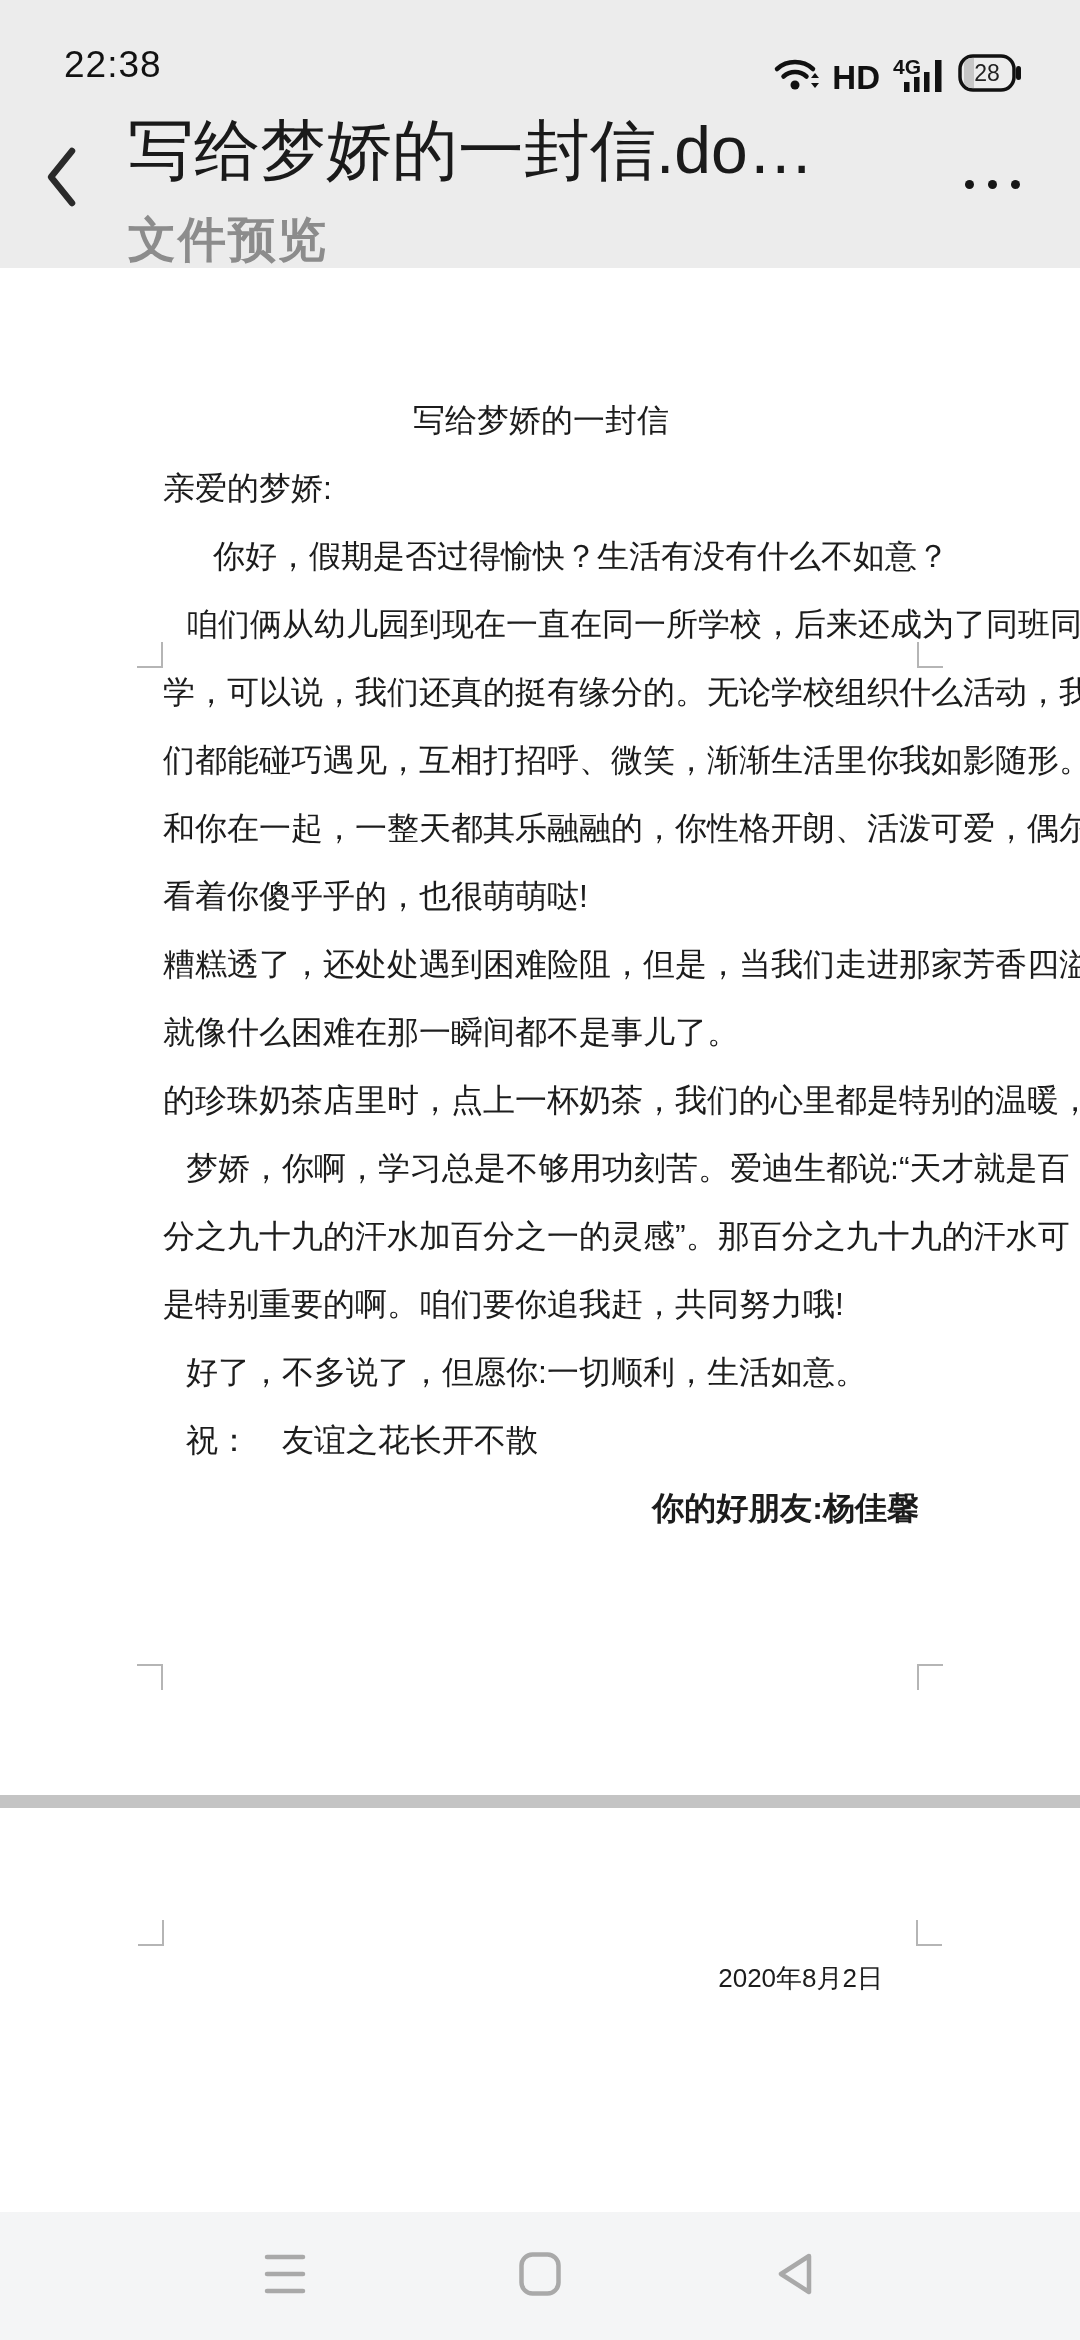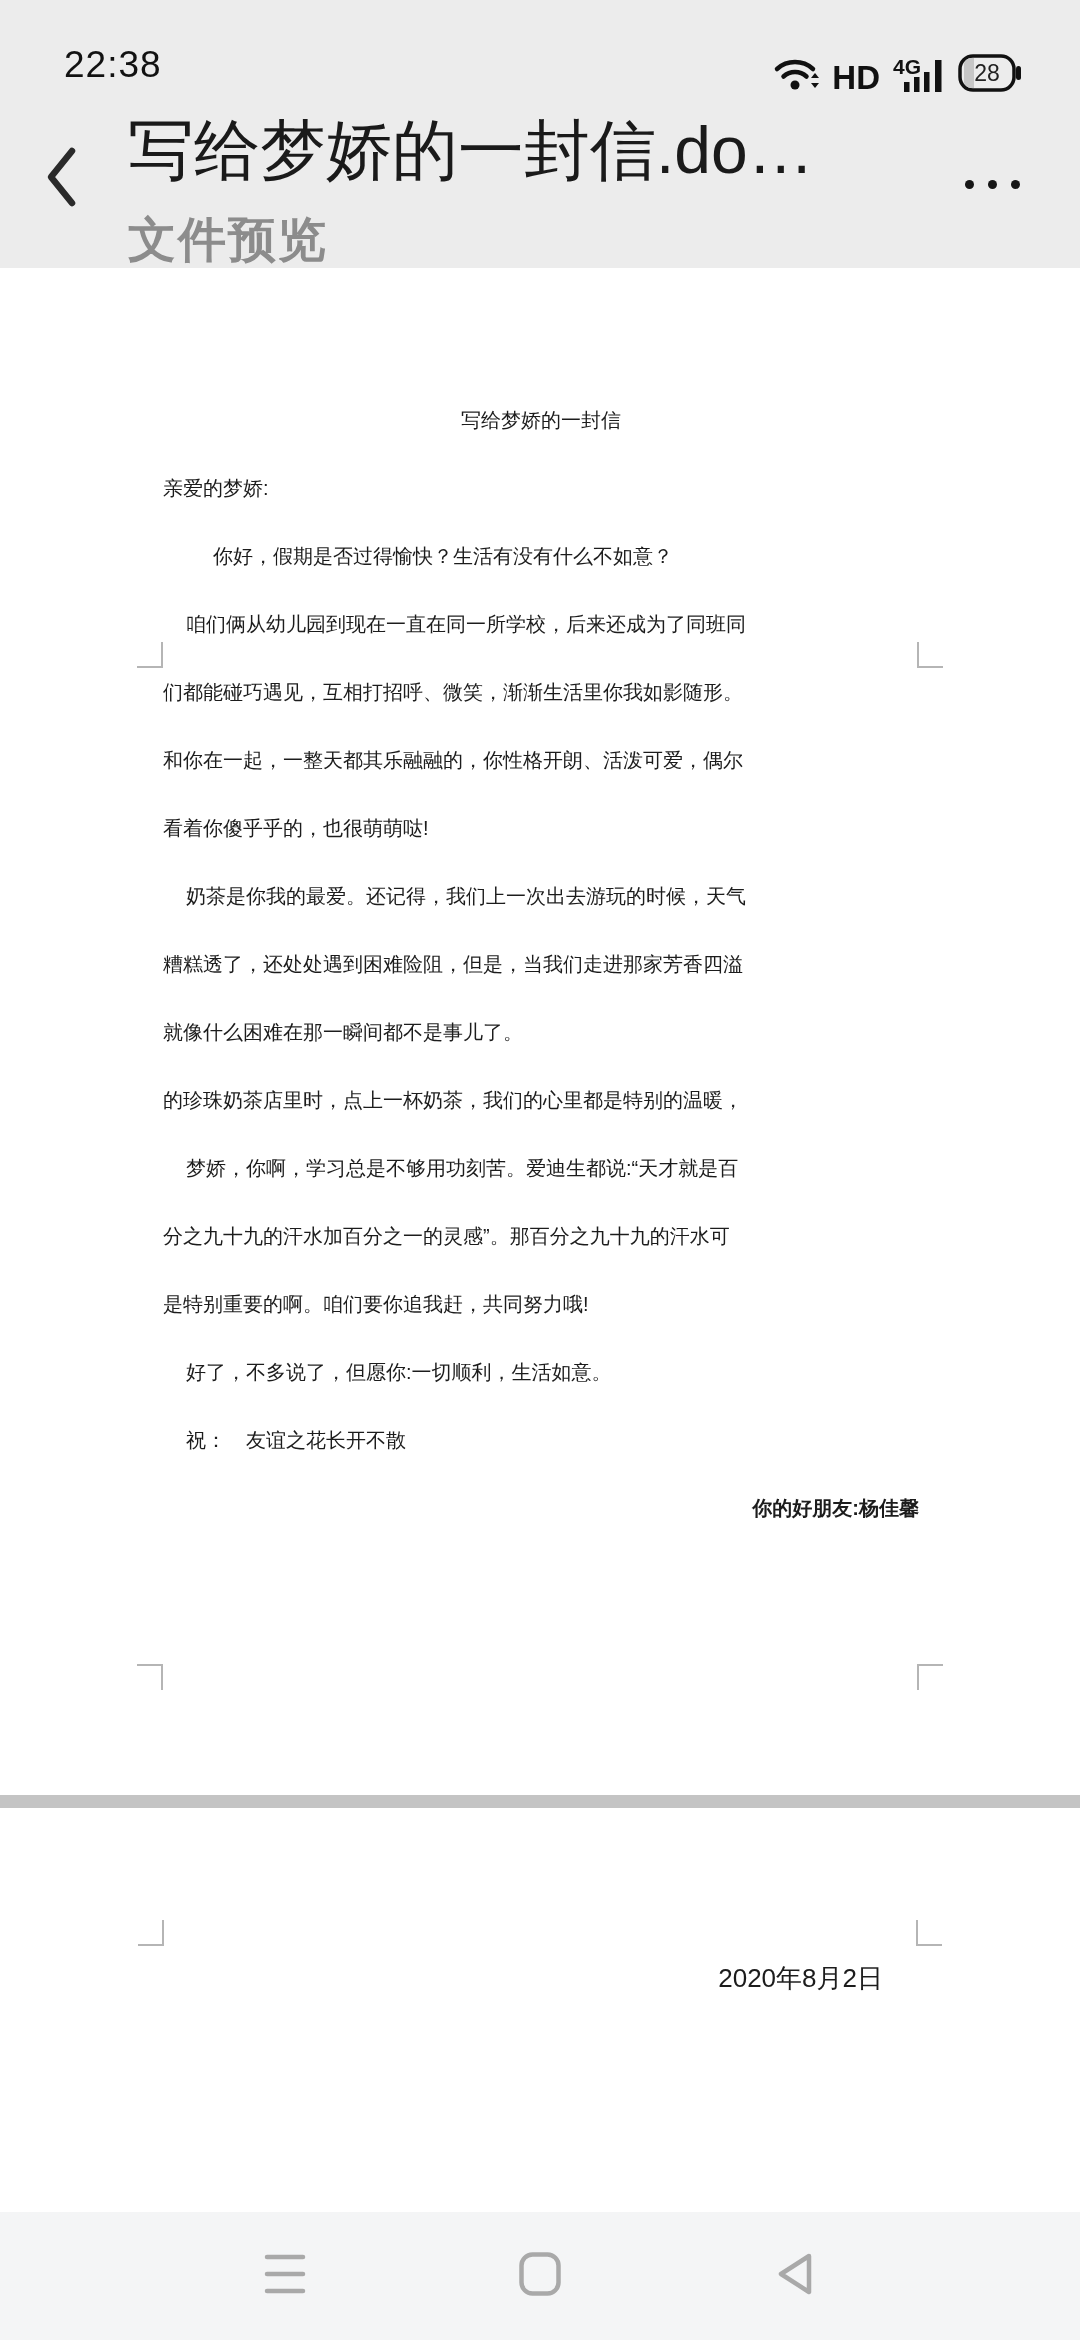--- a/index.html
+++ b/index.html
@@ -20,21 +20,21 @@
   .doc-subtitle{position:absolute;left:128px;top:208px;font-size:48px;font-weight:600;color:#8c8c8c;letter-spacing:2px;}
   
   .page1{position:absolute;left:0;top:268px;width:1080px;height:1527px;background:#fff;}
   .separator{position:absolute;left:0;top:1795px;width:1080px;height:13px;background:#c4c4c4;}
   .page2{position:absolute;left:0;top:1808px;width:1080px;height:404px;background:#fff;}
   .cropmark{position:absolute;width:24px;height:24px;border:0 solid #b5b5b5;}
   .cm-rb{border-right-width:2px;border-bottom-width:2px;}
   .cm-lb{border-left-width:2px;border-bottom-width:2px;}
   .cm-rt{border-right-width:2px;border-top-width:2px;}
   .cm-lt{border-left-width:2px;border-top-width:2px;}
-  .letter{position:absolute;left:163px;top:386px;width:756px;font-size:20px;line-height:68px;color:#1c1c1c;}
+  .letter{position:absolute;left:163px;top:386px;width:756px;font-size:32px;line-height:68px;color:#1c1c1c;}
   .letter .line{white-space:nowrap;}
   .letter .line.center{text-align:center;}
   .letter .line.right{text-align:right;font-weight:bold;}
   .date-line{position:absolute;left:163px;top:1944px;width:756px;font-size:26px;line-height:68px;color:#1c1c1c;text-align:right;padding-right:36px;box-sizing:border-box;}
   
   .navbar{position:absolute;left:0;top:2212px;width:1080px;height:128px;background:#f4f5f6;}
   .nav-btn{position:absolute;top:0;width:160px;height:128px;display:flex;align-items:center;justify-content:center;}
   .nav-recents{left:205px;} .nav-home{left:460px;} .nav-back{left:715px;}
 </style>
 </head>
@@ -98,24 +98,24 @@
     <div class="cropmark cm-rb" style="left:137px;top:374px;"></div>
     <div class="cropmark cm-lb" style="left:917px;top:374px;"></div>
     <div class="cropmark cm-rt" style="left:137px;top:1396px;"></div>
     <div class="cropmark cm-lt" style="left:917px;top:1396px;"></div>
   </div>
   <div class="letter" id="letter-body">
       <div class="line center">写给梦娇的一封信</div>
       <div class="line">亲爱的梦娇:</div>
       <div class="line" style="padding-left: 50px;">你好，假期是否过得愉快？生活有没有什么不如意？</div>
       <div class="line" style="padding-left: 23px;">咱们俩从幼儿园到现在一直在同一所学校，后来还成为了同班同</div>
+      <div class="line">学，可以说，我们还真的挺有缘分的。无论学校组织什么活动，我</div>
       <div class="line">们都能碰巧遇见，互相打招呼、微笑，渐渐生活里你我如影随形。</div>
       <div class="line">和你在一起，一整天都其乐融融的，你性格开朗、活泼可爱，偶尔</div>
       <div class="line">看着你傻乎乎的，也很萌萌哒!</div>
-      <div class="line" style="padding-left: 23px;">奶茶是你我的最爱。还记得，我们上一次出去游玩的时候，天气</div>
       <div class="line">糟糕透了，还处处遇到困难险阻，但是，当我们走进那家芳香四溢</div>
       <div class="line">就像什么困难在那一瞬间都不是事儿了。</div>
       <div class="line">的珍珠奶茶店里时，点上一杯奶茶，我们的心里都是特别的温暖，</div>
       <div class="line" style="padding-left: 23px;">梦娇，你啊，学习总是不够用功刻苦。爱迪生都说:“天才就是百</div>
       <div class="line">分之九十九的汗水加百分之一的灵感”。那百分之九十九的汗水可</div>
       <div class="line">是特别重要的啊。咱们要你追我赶，共同努力哦!</div>
       <div class="line" style="padding-left: 23px;">好了，不多说了，但愿你:一切顺利，生活如意。</div>
       <div class="line" style="padding-left: 23px;">祝：　友谊之花长开不散</div>
       <div class="line right">你的好朋友:杨佳馨</div>
     </div>

